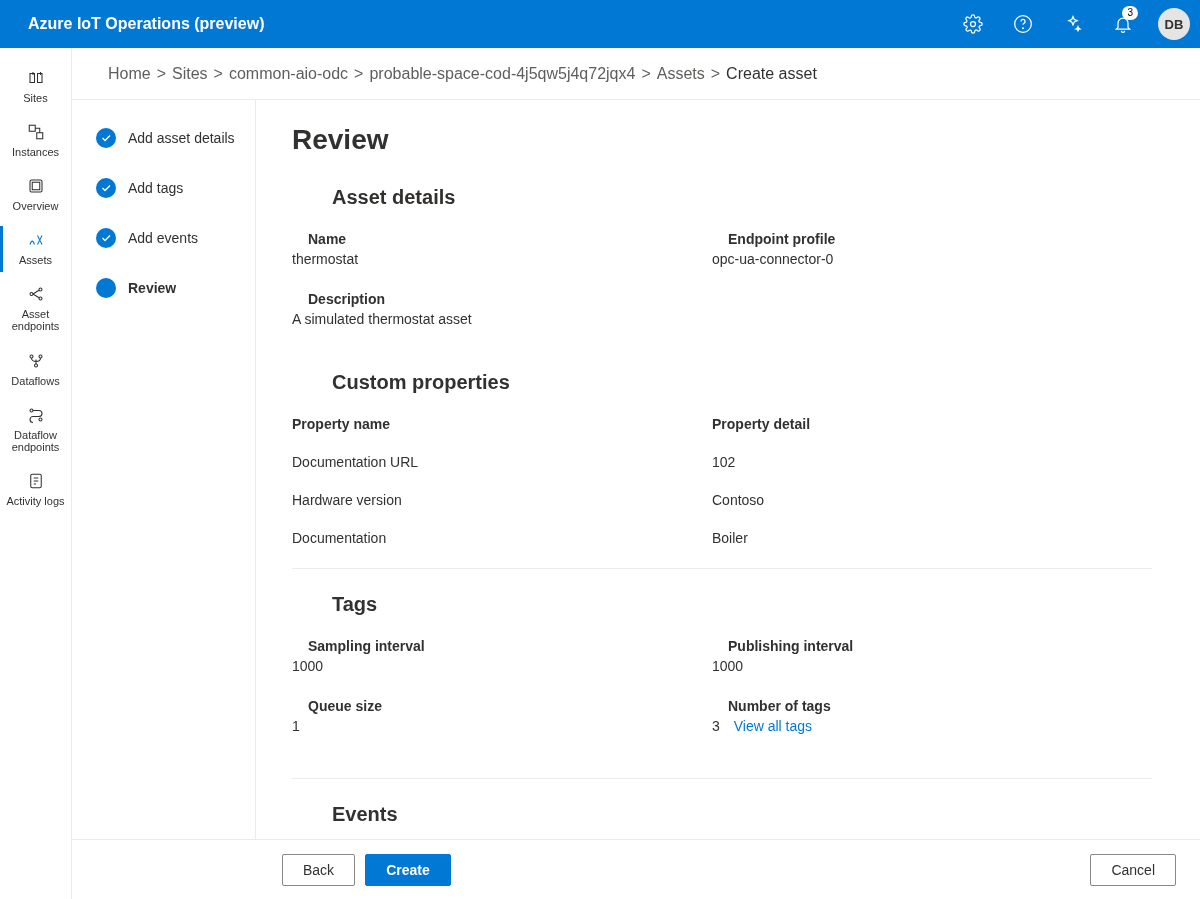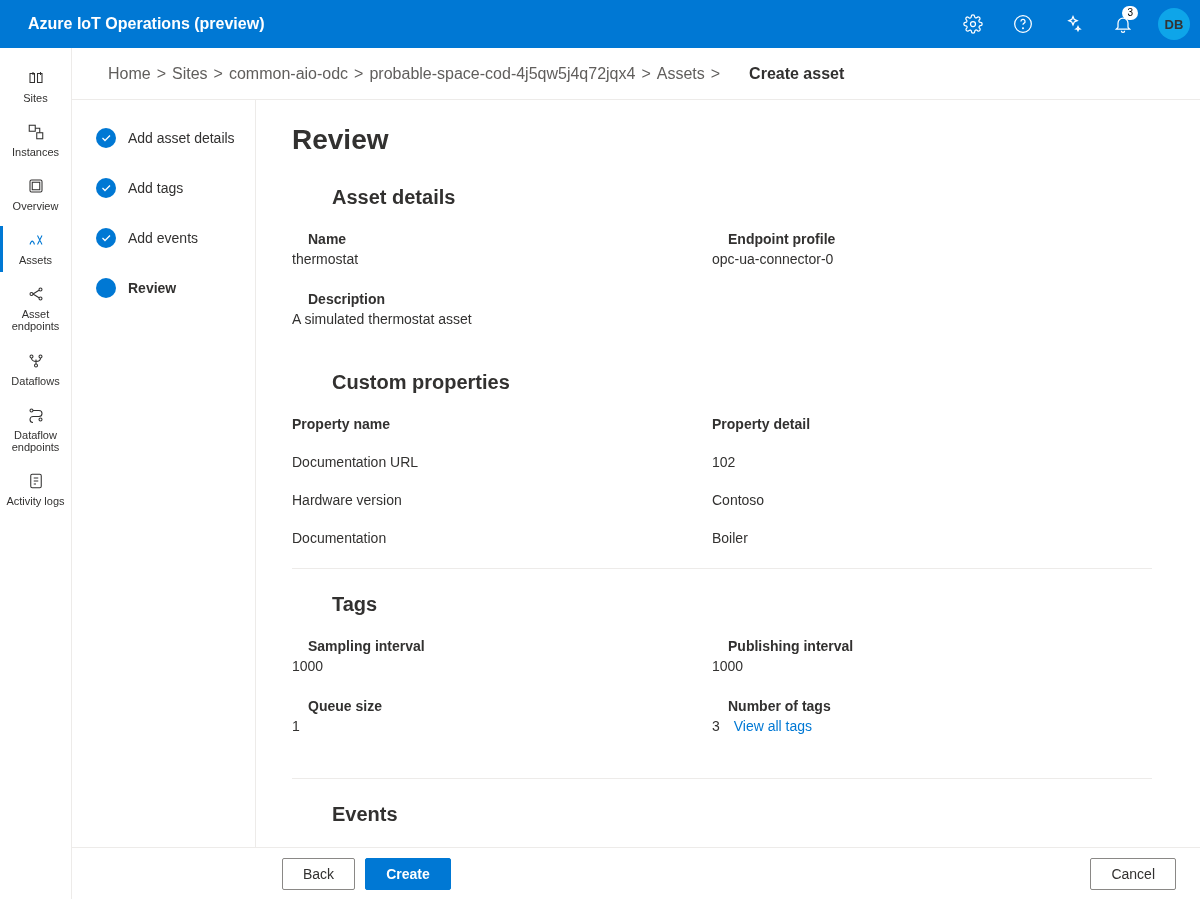--- a/index.html
+++ b/index.html
@@ -6,40 +6,40 @@
   html, body { height: 100%; font-family: "Segoe UI", -apple-system, Arial, sans-serif; color:#323130; }
   body { display:flex; flex-direction:column; width:1200px; height:899px; overflow:hidden; background:#fff; }
 
   
   .topbar { height:48px; background:#0078d4; color:#fff; display:flex; align-items:center; padding:0 10px 0 28px; }
   .topbar .title { font-size:16px; font-weight:600; flex:1; }
   .topbar .icons { display:flex; align-items:center; gap:8px; }
   .topbar .iconbtn { width:42px; height:48px; display:flex; align-items:center; justify-content:center; position:relative; cursor:pointer; }
   .topbar svg { width:20px; height:20px; stroke:#fff; fill:none; stroke-width:1.5; }
   .topbar .badge { position:absolute; top:6px; right:6px; background:#fff; color:#000; font-size:10px; border-radius:8px; padding:0 5px; line-height:14px; min-width:14px; text-align:center; }
-  .avatar { width:32px; height:32px; border-radius:50%; background:#0ea5e9; color:#333; display:flex; align-items:center; justify-content:center; font-size:13px; font-weight:600; margin-left:6px; cursor:pointer; }
+  .avatar { width:32px; height:32px; border-radius:50%; background:#e5e5e5; color:#333; display:flex; align-items:center; justify-content:center; font-size:13px; font-weight:600; margin-left:6px; cursor:pointer; }
 
   
   .mainrow { flex:1; display:flex; min-height:0; }
 
   
   .leftnav { width:72px; border-right:1px solid #edebe9; display:flex; flex-direction:column; padding-top:12px; background:#fff; }
   .navitem { display:flex; flex-direction:column; align-items:center; justify-content:center; padding:8px 2px 10px; font-size:11px; color:#323130; cursor:pointer; text-align:center; line-height:1.1; }
   .navitem.active { background:#fff; position:relative; }
   .navitem.active::before { content:""; position:absolute; left:0; top:4px; bottom:4px; width:3px; background:#0078d4; }
   .navitem .nicon { width:20px; height:20px; margin-bottom:4px; display:flex; align-items:center; justify-content:center; }
   .navitem svg { width:18px; height:18px; stroke:#323130; fill:none; stroke-width:1.4; }
   .navitem.active svg { stroke:#0078d4; }
 
   
   .contentcol { flex:1; display:flex; flex-direction:column; min-width:0; }
   .breadcrumb { height:52px; display:flex; align-items:center; padding:0 0 0 36px; border-bottom:1px solid #edebe9; font-size:16px; }
   .breadcrumb .bc { color:#605e5c; cursor:pointer; }
   .breadcrumb .sep { margin:0 6px; color:#605e5c; }
-  .breadcrumb .current { font-weight:700; color:#323130;margin-left:23px; }
+  .breadcrumb .current { font-weight:400; color:#323130; }
 
   
   .workspace { flex:1; display:flex; min-height:0; }
   .steps { width:184px; border-right:1px solid #edebe9; padding:28px 12px 0 24px; }
   .step { display:flex; align-items:center; margin-bottom:30px; cursor:pointer; }
   .step .dot { width:20px; height:20px; border-radius:50%; background:#0078d4; margin-right:12px; display:flex; align-items:center; justify-content:center; }
   .step .dot svg { width:12px; height:12px; stroke:#fff; stroke-width:2.5; fill:none; }
   .step .lbl { font-size:14px; color:#323130; }
   .step.current .lbl { font-weight:600; }
 
@@ -53,21 +53,21 @@
   .kv { margin-bottom:24px; }
   .kv .k { font-size:14px; font-weight:600; margin-bottom:4px;margin-left:16px; }
   .kv .v { font-size:14px; }
   .kv.full { grid-column:1 / span 2; }
   .proptable .hdr { display:grid; grid-template-columns:420px 1fr; font-weight:600; font-size:14px; margin-bottom:22px; }
   .proptable .row { display:grid; grid-template-columns:420px 1fr; font-size:14px; margin-bottom:22px; }
   hr.sep { border:none; border-top:1px solid #edebe9; margin:10px 0 24px; }
   .linkish { color:#0078d4; cursor:pointer; margin-left:10px; }
 
   
-  .footer { height:52px; border-top:1px solid #edebe9; display:flex; align-items:center; padding:0 24px 0 210px; }
+  .footer { height:60px; border-top:1px solid #edebe9; display:flex; align-items:center; padding:0 24px 0 210px; }
   .btn { height:32px; padding:0 20px; border-radius:2px; font-size:14px; cursor:pointer; display:inline-flex; align-items:center; justify-content:center; }
   .btn.secondary { background:#fff; border:1px solid #8a8886; color:#323130; }
   .btn.primary { background:#0078d4; border:1px solid #0078d4; color:#fff; font-weight:600; }
   .footer .left { display:flex; gap:10px; }
   .footer .spacer { flex:1; }
 </style>
 </head>
 <body>
 
 <div class="topbar">

